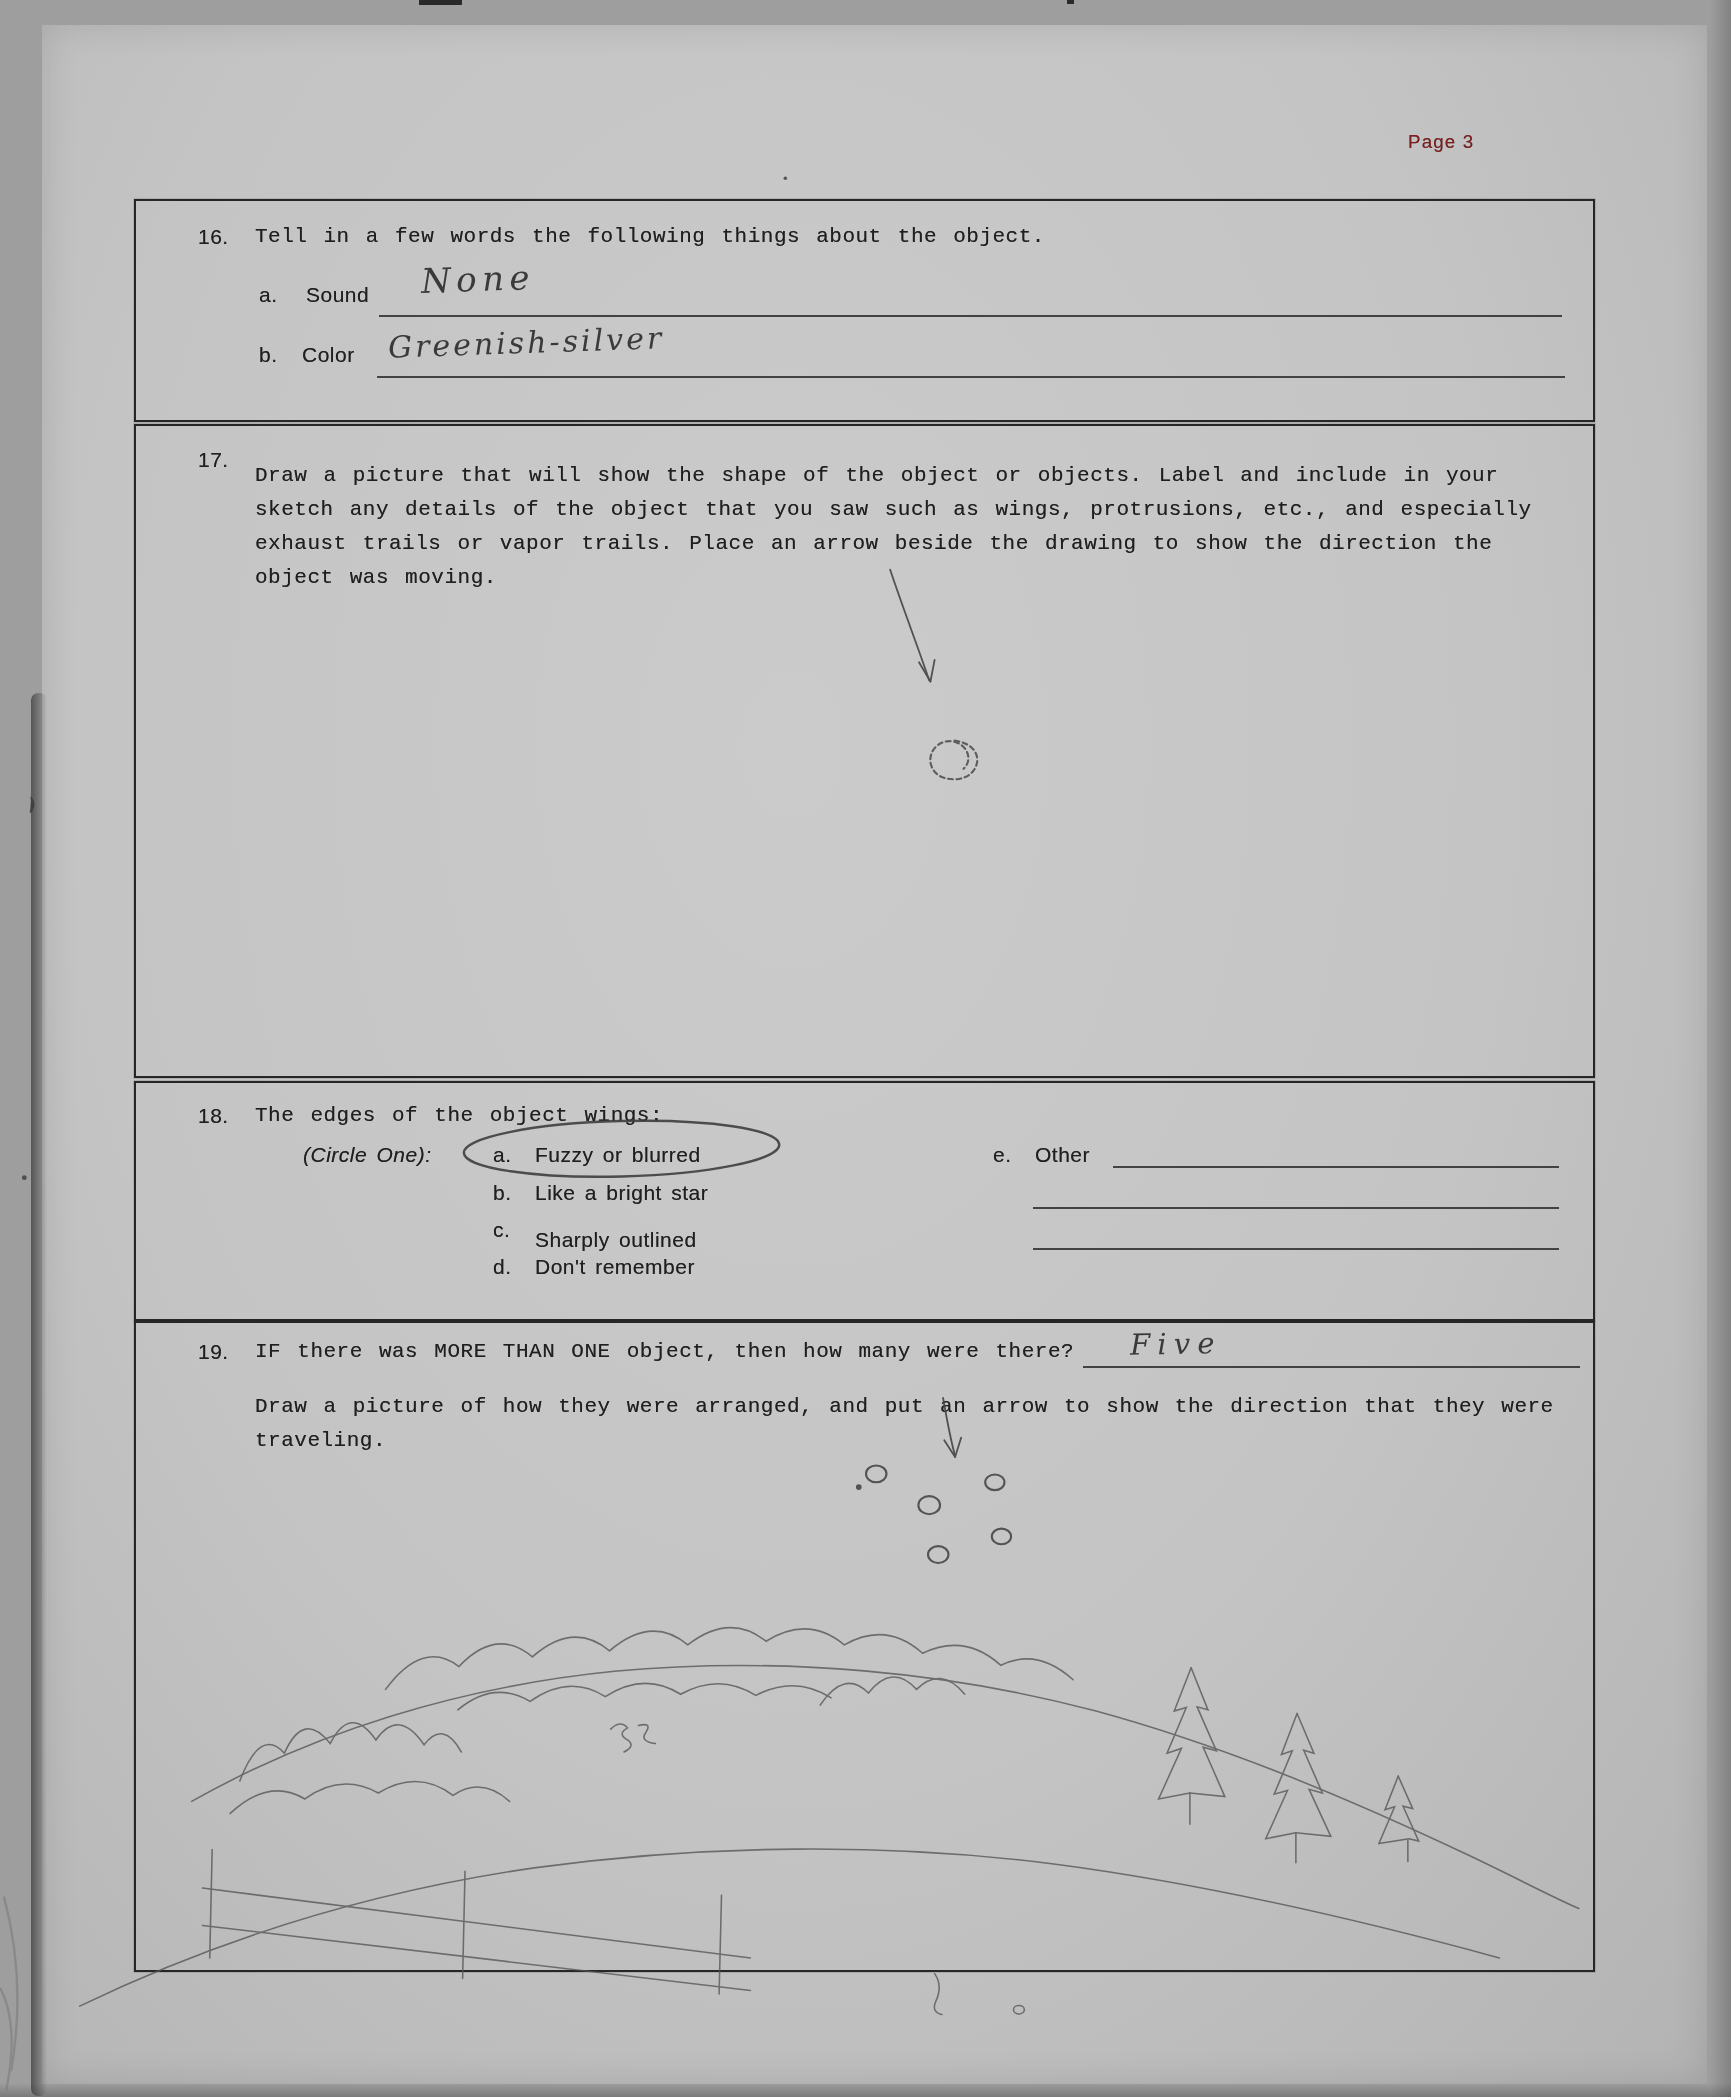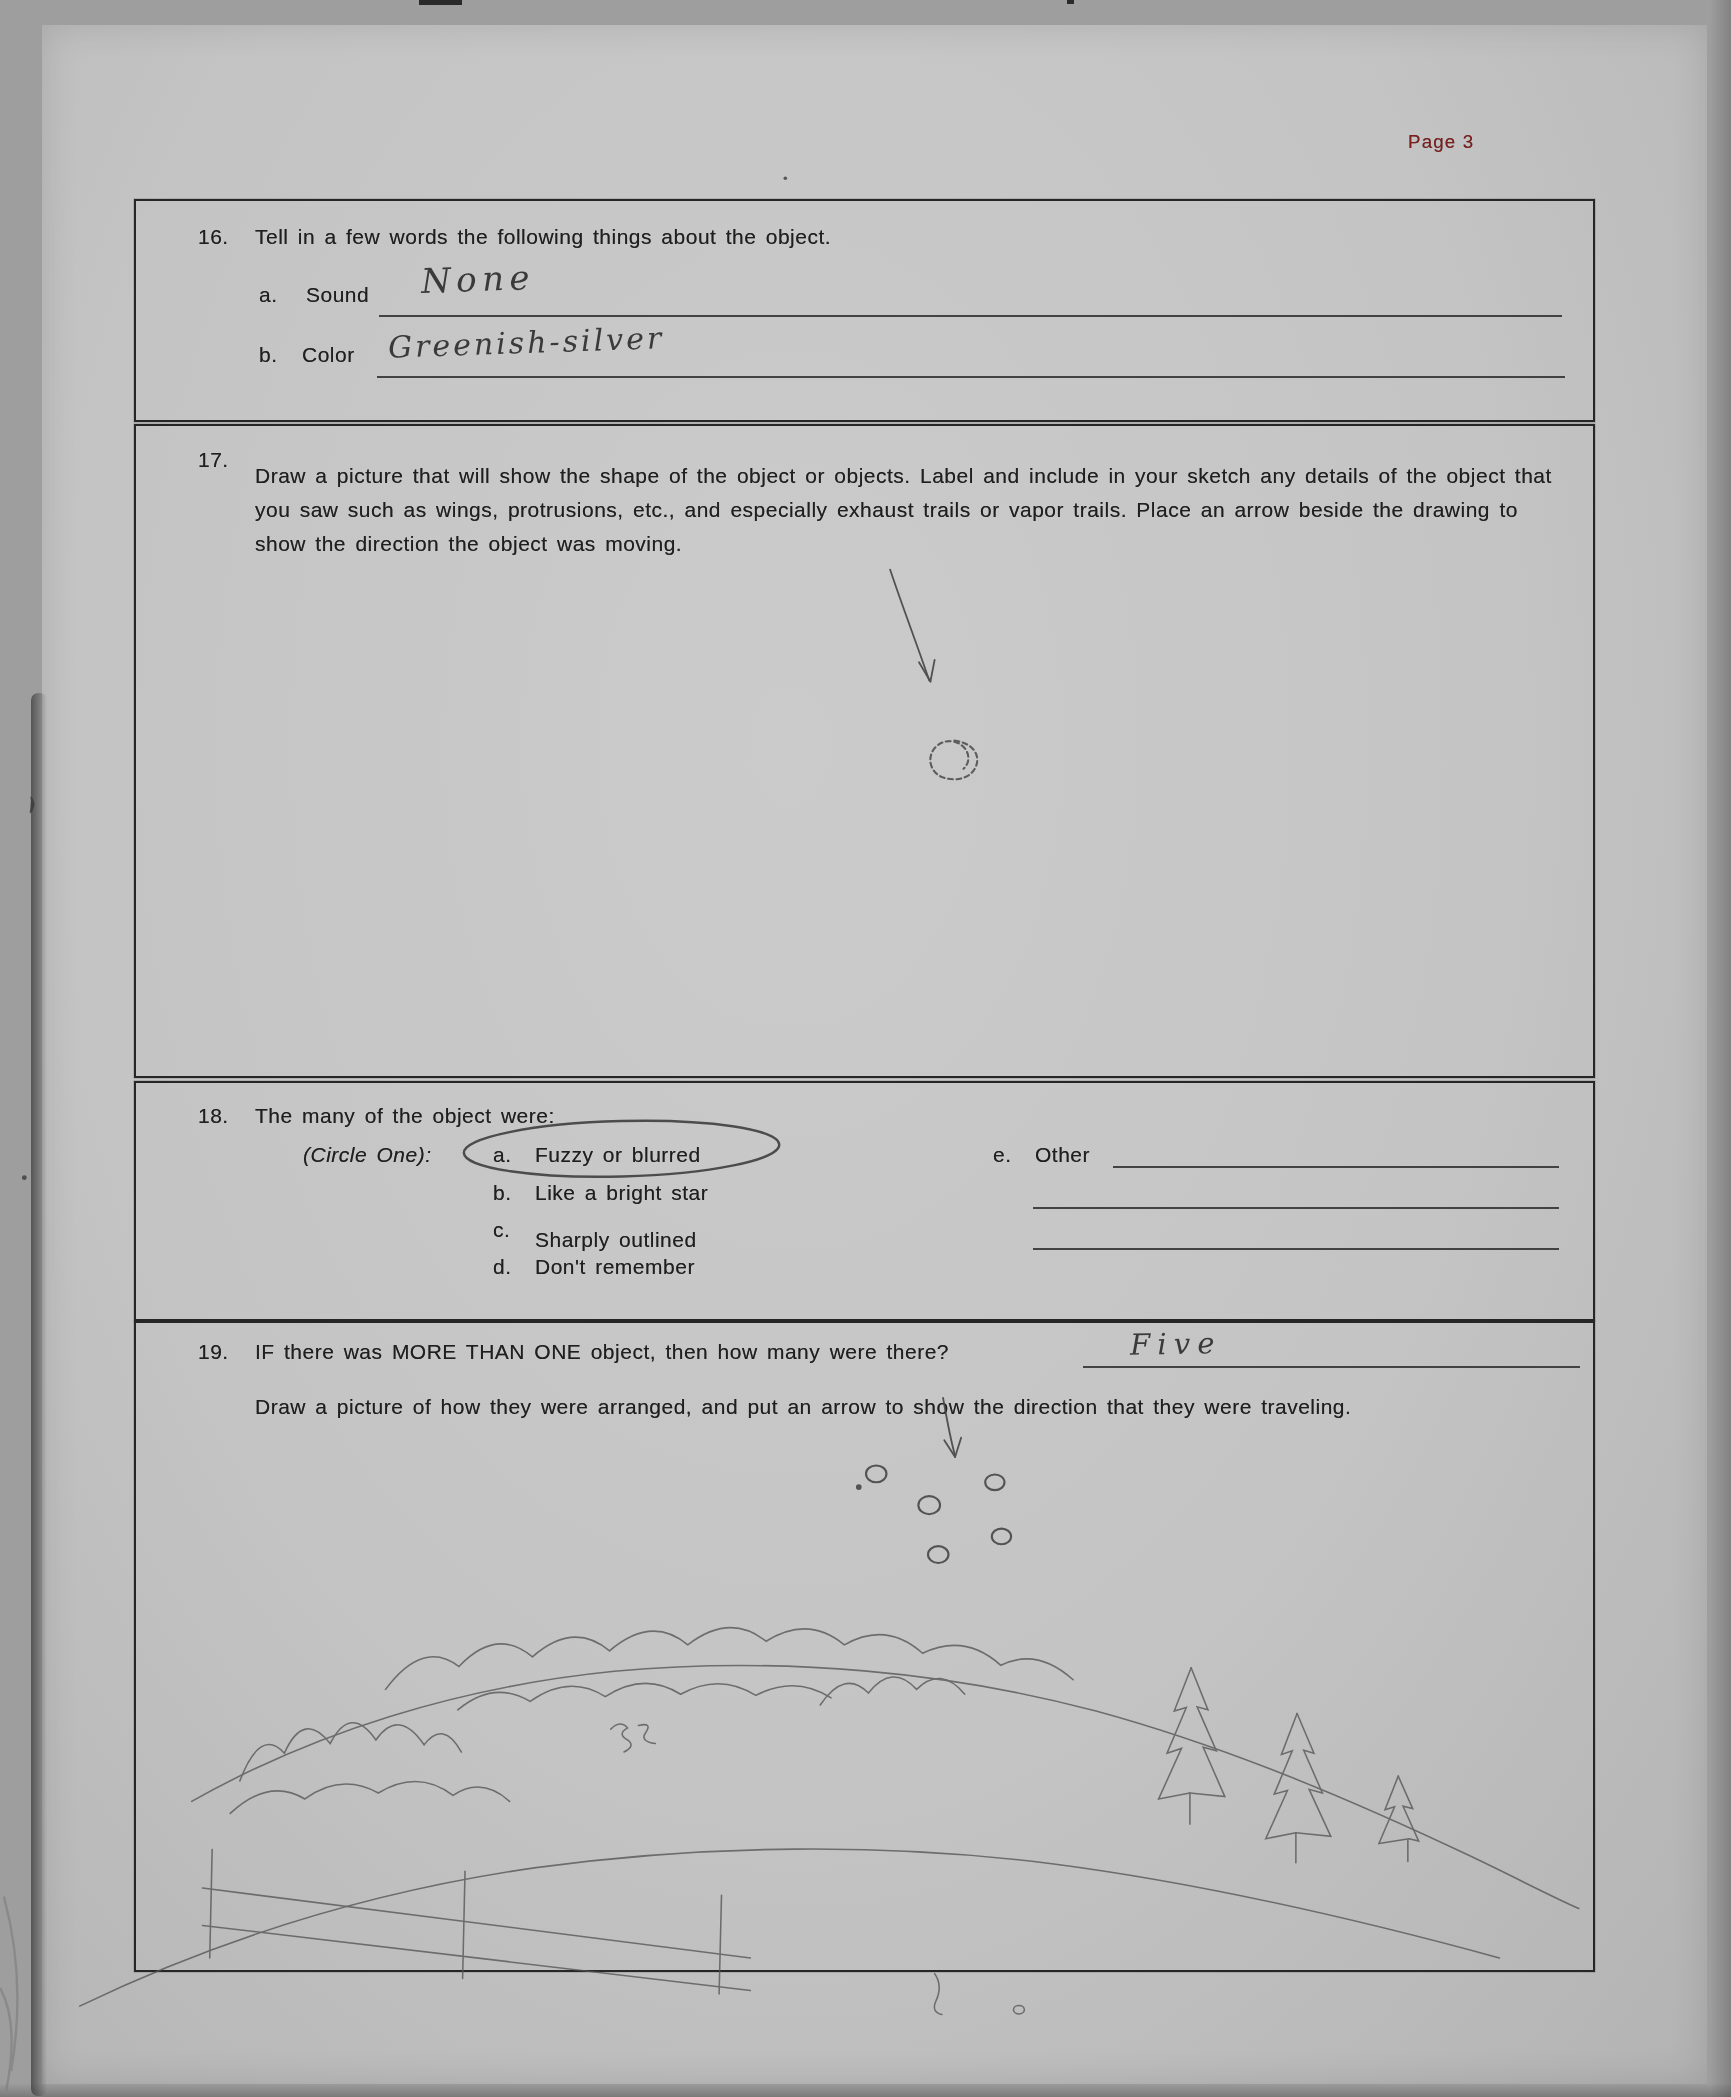--- a/index.html
+++ b/index.html
@@ -35,21 +35,21 @@
   .box {
     position:absolute; border:2.4px solid #262626;
     box-shadow: 0 0 0 0.6px rgba(40,40,40,0.25);
   }
   .qnum, .qtext, .sub {
     position:absolute; color:#1f1f1f;
     font-size:21px; letter-spacing:0.5px; word-spacing:3px; line-height:34px;
     text-shadow:0 0 0.6px rgba(30,30,30,.6);
     white-space:pre;
   }
-  .qtext { white-space:normal; }
+  .qtext { white-space:normal;font-family:Liberation Mono, monospace; }
   .wline {
     position:absolute; height:1.8px; background:#2c2c2c; opacity:0.85;
   }
   .hand {
     position:absolute;
     font-family:"DejaVu Serif", serif; font-style:italic;
     color:#3a3a3a; letter-spacing:5.4px;
     transform:rotate(-2deg);
     white-space:pre;
   }
@@ -83,21 +83,21 @@
   <div class="hand" style="left:252px; top:124px; font-size:30px; letter-spacing:3px;">Greenish-silver</div>
 </section>
 
 <section class="box" style="left:134px; top:424px; width:1457px; height:650px;">
   <span class="qnum" style="left:62px; top:17px;">17.</span>
   <div class="qtext" style="left:119px; top:33px; width:1319px;">Draw a picture that will show the shape of the object or objects.  Label and include in your sketch any details of the object that you saw such as wings, protrusions, etc., and especially exhaust trails or vapor trails.  Place an arrow beside the drawing to show the direction the object was moving.</div>
 </section>
 
 <section class="box" style="left:134px; top:1081px; width:1457px; height:236px;">
   <span class="qnum" style="left:62px; top:15.7px;">18.</span>
-  <div class="qtext" style="left:119px; top:15.7px; width:1265px;">The many of the object were:</div>
+  <div class="qtext" style="left:119px; top:15.7px; width:1265px;">The edges of the object wings:</div>
 
   <span class="sub" style="left:167px; top:55px; font-style:italic;">(Circle One):</span>
 
   <span class="sub" style="left:357px; top:55px;">a.</span>
   <span class="sub" style="left:399px; top:55px;">Fuzzy or blurred</span>
 
   <span class="sub" style="left:357px; top:93px;">b.</span>
   <span class="sub" style="left:399px; top:93px;">Like a bright star</span>
 
   <span class="sub" style="left:357px; top:130px;">c.</span>

